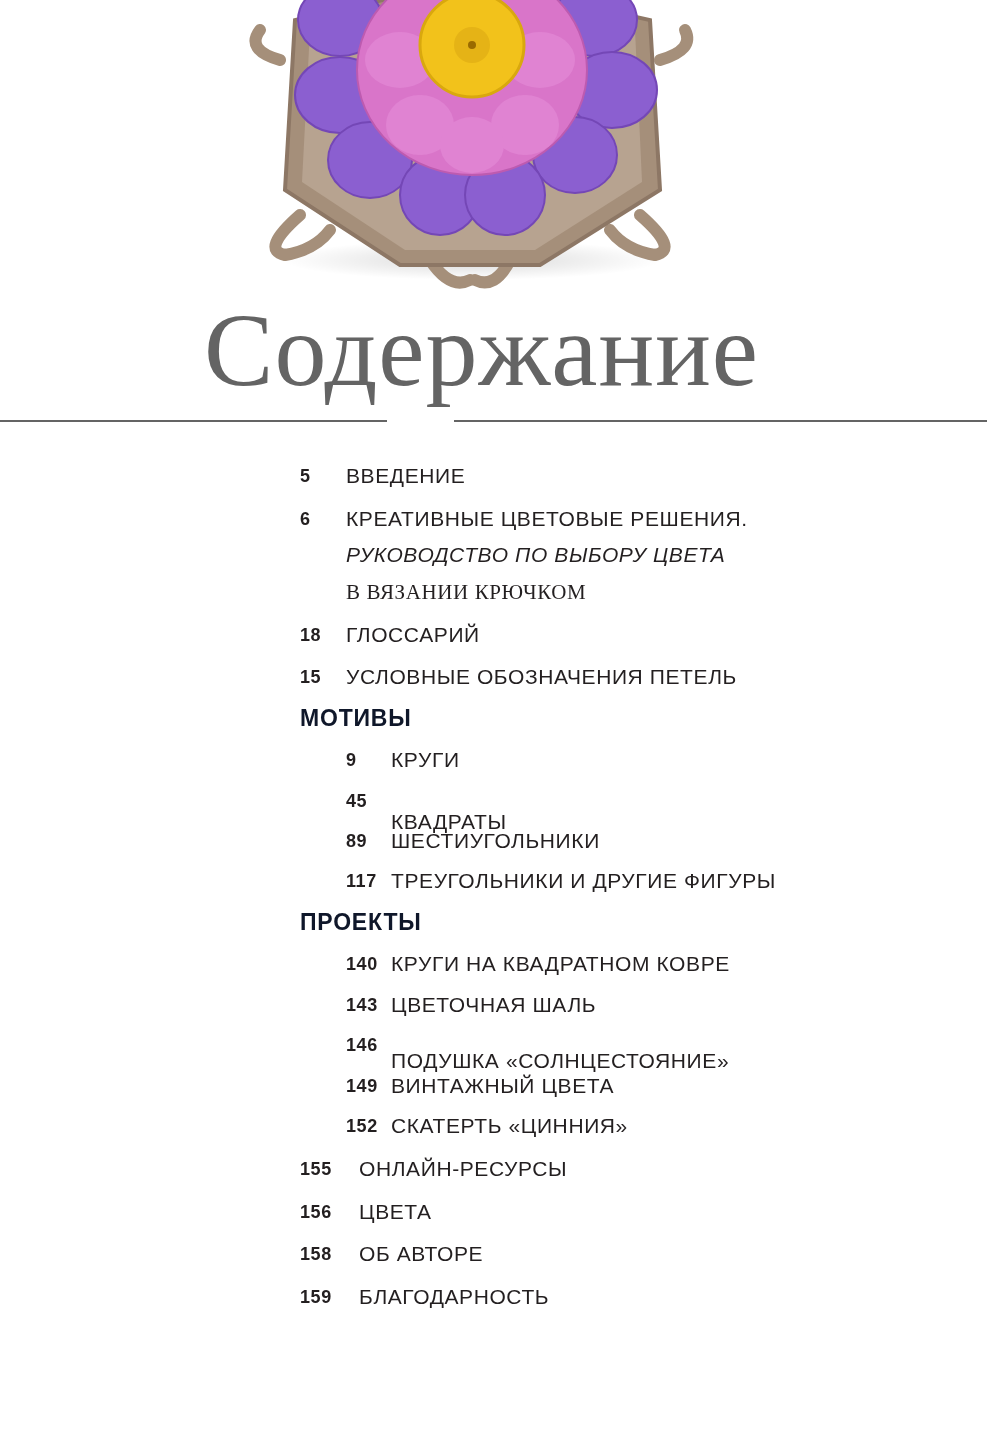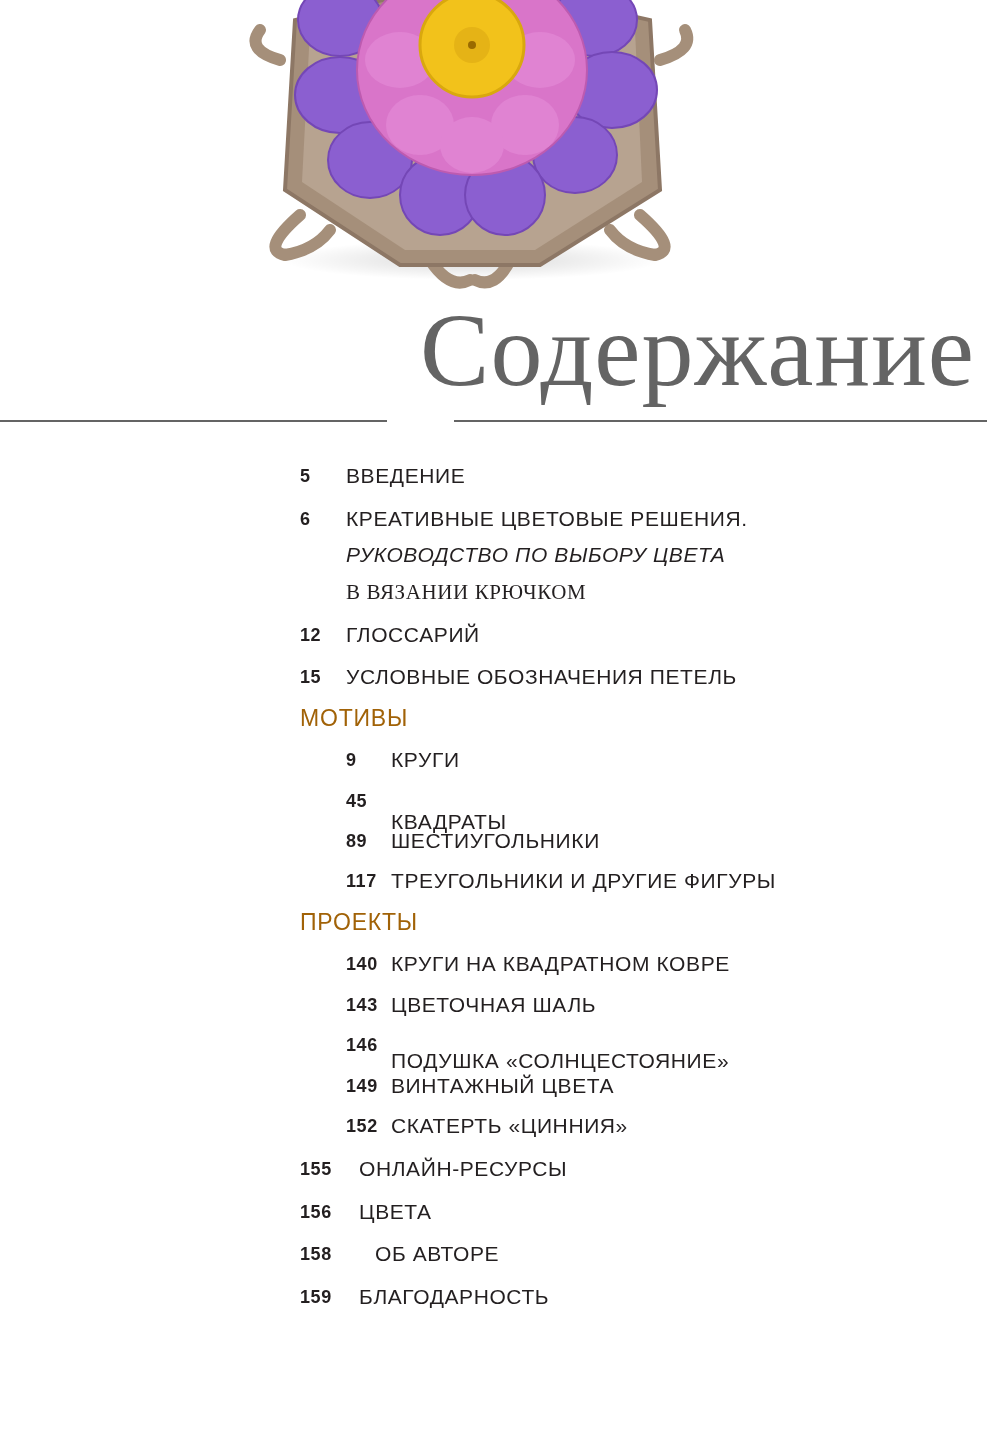--- a/index.html
+++ b/index.html
@@ -1,30 +1,30 @@
 <!DOCTYPE html>
 <html><head>
   <meta charset="utf-8">
   <style>
     html, body { margin: 0; padding: 0; background: #ffffff; }
     body { width: 987px; height: 1447px; position: relative; overflow: hidden; font-family: "Liberation Sans", sans-serif; color: #231f20; }
 
     .motif { position: absolute; left: 240px; top: -40px; width: 460px; height: 340px; }
 
-    .title { position: absolute; left: 0; width: 987px; top: 298px; text-align: right; font-family: "Liberation Serif", "DejaVu Serif", serif; font-size: 104px; color: #646464; letter-spacing: 1px; line-height: 1; }
+    .title { position: absolute; left: 0; width: 987px; top: 298px; text-align: center; font-family: "Liberation Serif", "DejaVu Serif", serif; font-size: 104px; color: #646464; letter-spacing: 1px; line-height: 1; }
     .title span { position: relative; left: -12px; }
     .rule { position: absolute; top: 420px; height: 2px; background: #646464; }
     .rule.left { left: 0; width: 387px; }
     .rule.right { left: 454px; width: 533px; }
 
     .toc { position: absolute; left: 0; top: 0; width: 987px; }
     .row { position: absolute; font-size: 21px; letter-spacing: 0.6px; white-space: nowrap; color: #231f20; }
     .row .num { position: absolute; left: 0; font-weight: bold; font-size: 18px; top: 2px; }
     .row .label { position: absolute; white-space: nowrap; }
-    .section { position: absolute; font-weight: normal; font-size: 23px; letter-spacing: 0.8px; color: #a16207; }
+    .section { position: absolute; font-weight: bold; font-size: 23px; letter-spacing: 0.8px; color: #0f172a; }
   </style>
 </head>
 <body>
 
 <svg class="motif" viewBox="0 0 460 340" xmlns="http://www.w3.org/2000/svg">
   <defs>
     <radialGradient id="sh" cx="50%" cy="50%" r="50%">
       <stop offset="0%" stop-color="#000" stop-opacity="0.15"></stop>
       <stop offset="100%" stop-color="#000" stop-opacity="0"></stop>
     </radialGradient>
@@ -82,21 +82,21 @@
   </div>
 
   <div class="row" style="left:300px; top:507px;">
     <span class="num">6</span>
     <span class="label" style="left:46px;">КРЕАТИВНЫЕ ЦВЕТОВЫЕ РЕШЕНИЯ.</span>
     <span class="label" style="left:46px; top:36px;font-style:italic;">РУКОВОДСТВО ПО ВЫБОРУ ЦВЕТА</span>
     <span class="label" style="left:46px; top:73px;font-family:Liberation Serif, serif;">В ВЯЗАНИИ КРЮЧКОМ</span>
   </div>
 
   <div class="row" style="left:300px; top:623px;">
-    <span class="num">12</span>
+    <span class="num">18</span>
     <span class="label" style="left:46px;">ГЛОССАРИЙ</span>
   </div>
 
   <div class="row" style="left:300px; top:665px;">
     <span class="num">15</span>
     <span class="label" style="left:46px;">УСЛОВНЫЕ ОБОЗНАЧЕНИЯ ПЕТЕЛЬ</span>
   </div>
 
   <div class="section" style="left:300px; top:705px;">МОТИВЫ</div>
 
@@ -143,19 +143,19 @@
   <div class="row" style="left:300px; top:1157px;">
     <span class="num">155</span>
     <span class="label" style="left:59px;">ОНЛАЙН-РЕСУРСЫ</span>
   </div>
   <div class="row" style="left:300px; top:1200px;">
     <span class="num">156</span>
     <span class="label" style="left:59px;">ЦВЕТА</span>
   </div>
   <div class="row" style="left:300px; top:1242px;">
     <span class="num">158</span>
-    <span class="label" style="left:59px;margin-left:16px;">ОБ АВТОРЕ</span>
+    <span class="label" style="left:59px;">ОБ АВТОРЕ</span>
   </div>
   <div class="row" style="left:300px; top:1285px;">
     <span class="num">159</span>
     <span class="label" style="left:59px;">БЛАГОДАРНОСТЬ</span>
   </div>
 </div>
 
 </body></html>

